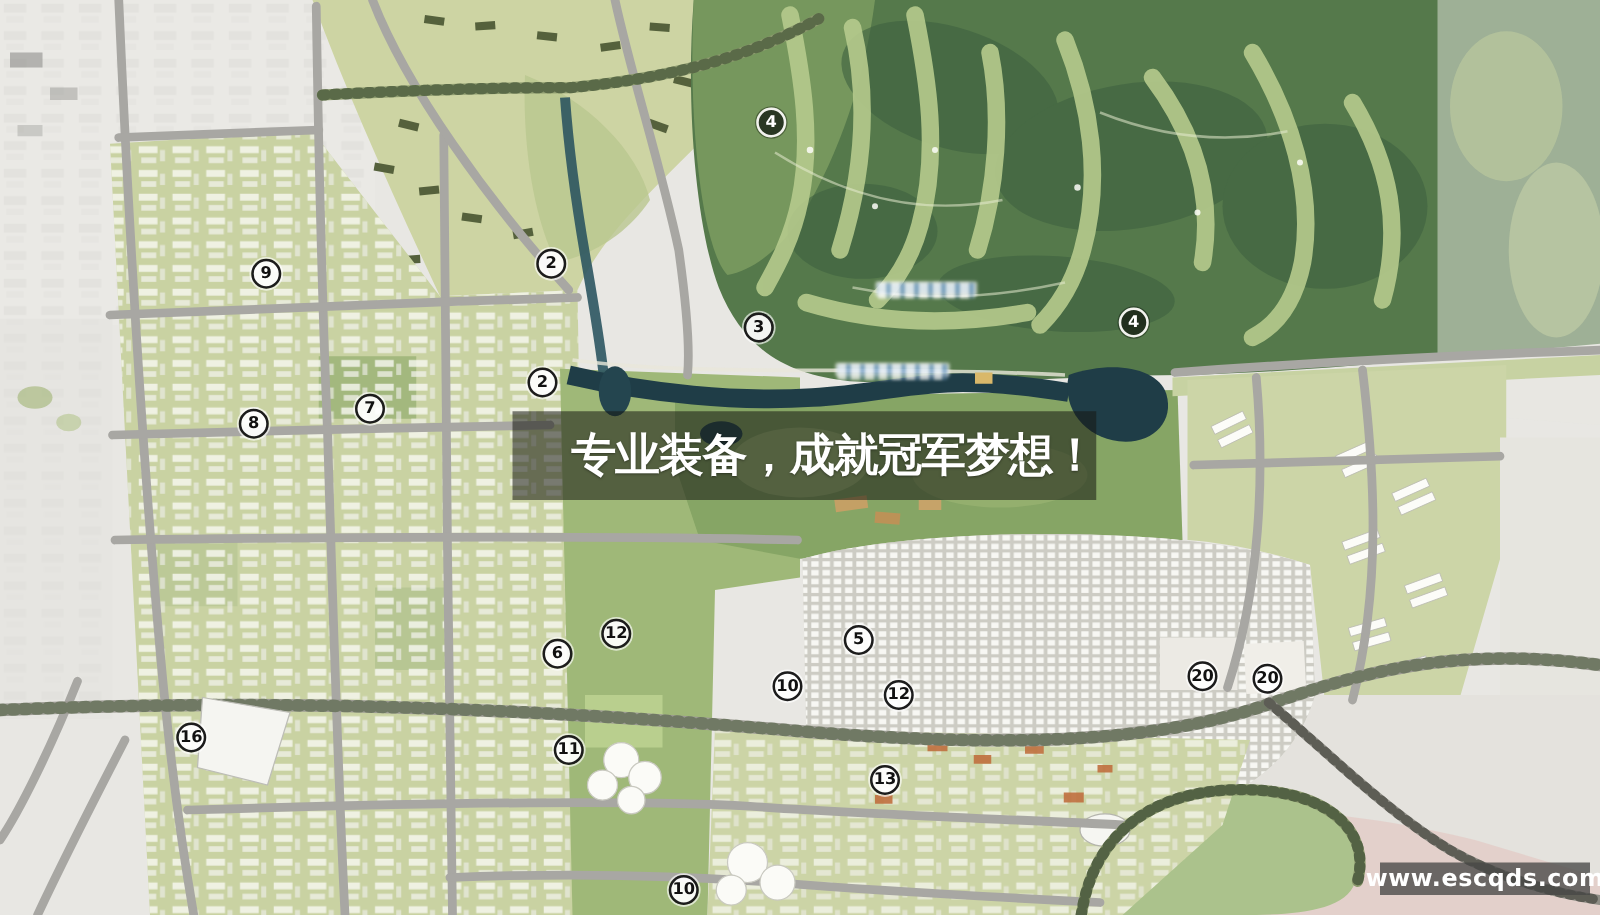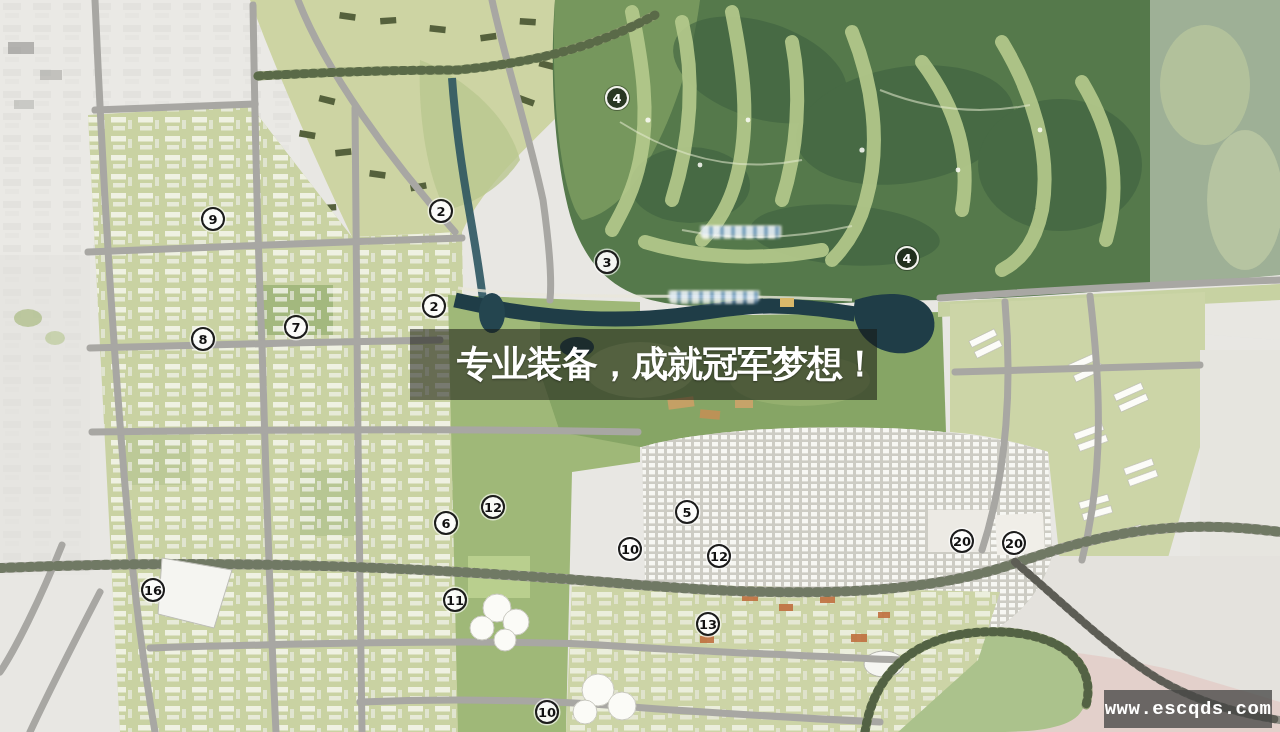--- a/index.html
+++ b/index.html
@@ -13,23 +13,23 @@
           font-weight:bold;font-size:13px;color:#111;line-height:1;
           box-shadow:0 0 0 1.5px rgba(255,255,255,.65);cursor:pointer;}
   .marker.dark{background:rgba(24,34,22,.82);color:#fff;border-color:#f2f2ee;
           box-shadow:0 0 0 1px rgba(0,0,0,.35);}
   .marker span{transform:translateY(-0.5px);}
 
   #banner{position:absolute;left:410px;top:329px;width:467px;height:71px;
           background:rgba(22,24,18,.55);display:flex;align-items:center;justify-content:flex-end;
           color:#fff;font-size:36px;font-weight:bold;letter-spacing:-1px;white-space:nowrap;
           text-shadow:0 1px 2px rgba(0,0,0,.4);}
-  #watermark{position:absolute;left:1104px;top:690px;width:168px;height:38px;
+  #watermark{position:absolute;left:1104px;top:690px;width:168px;height:26px;
           background:rgba(72,72,70,.78);display:flex;align-items:center;justify-content:center;
-          color:#fff;font-size:19px;font-weight:bold;letter-spacing:.5px;font-family:Liberation Mono, monospace;}
+          color:#fff;font-size:19px;font-weight:bold;letter-spacing:.5px;}
 
   .illegible-label{position:absolute;height:13px;border-radius:2px;filter:blur(1.1px);
           background:repeating-linear-gradient(90deg,rgba(255,255,255,.85) 0 7px,rgba(120,160,200,.55) 7px 11px);
           opacity:.8;}
 </style>
 </head>
 <body>
 
 <div id="stage">
 

